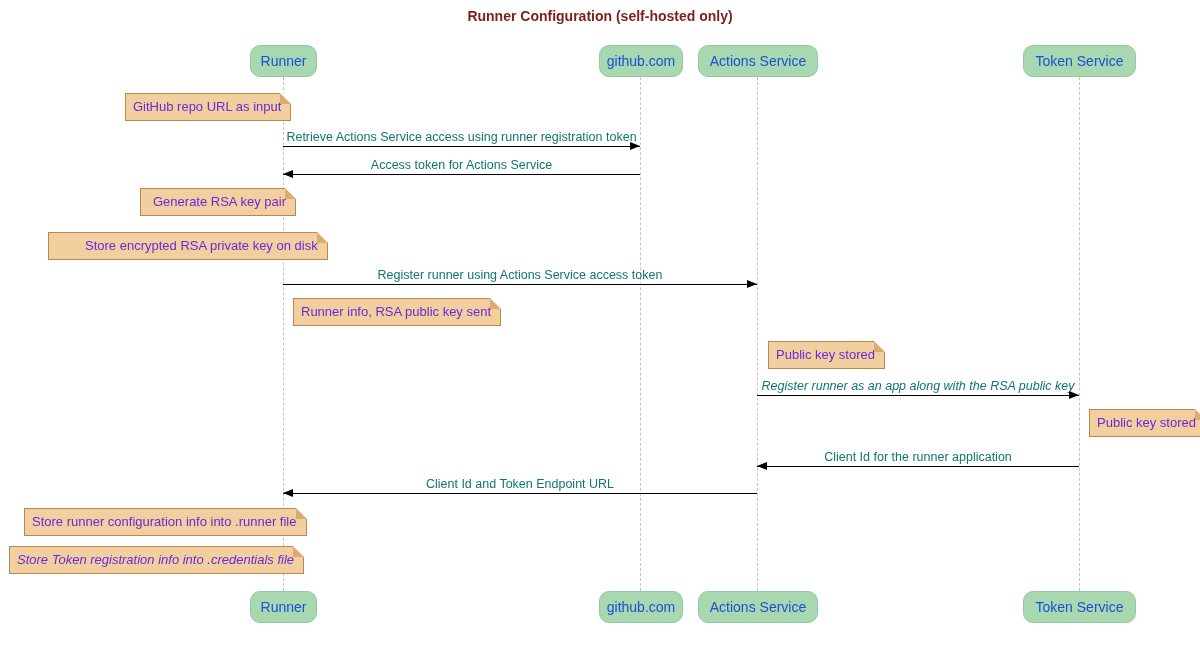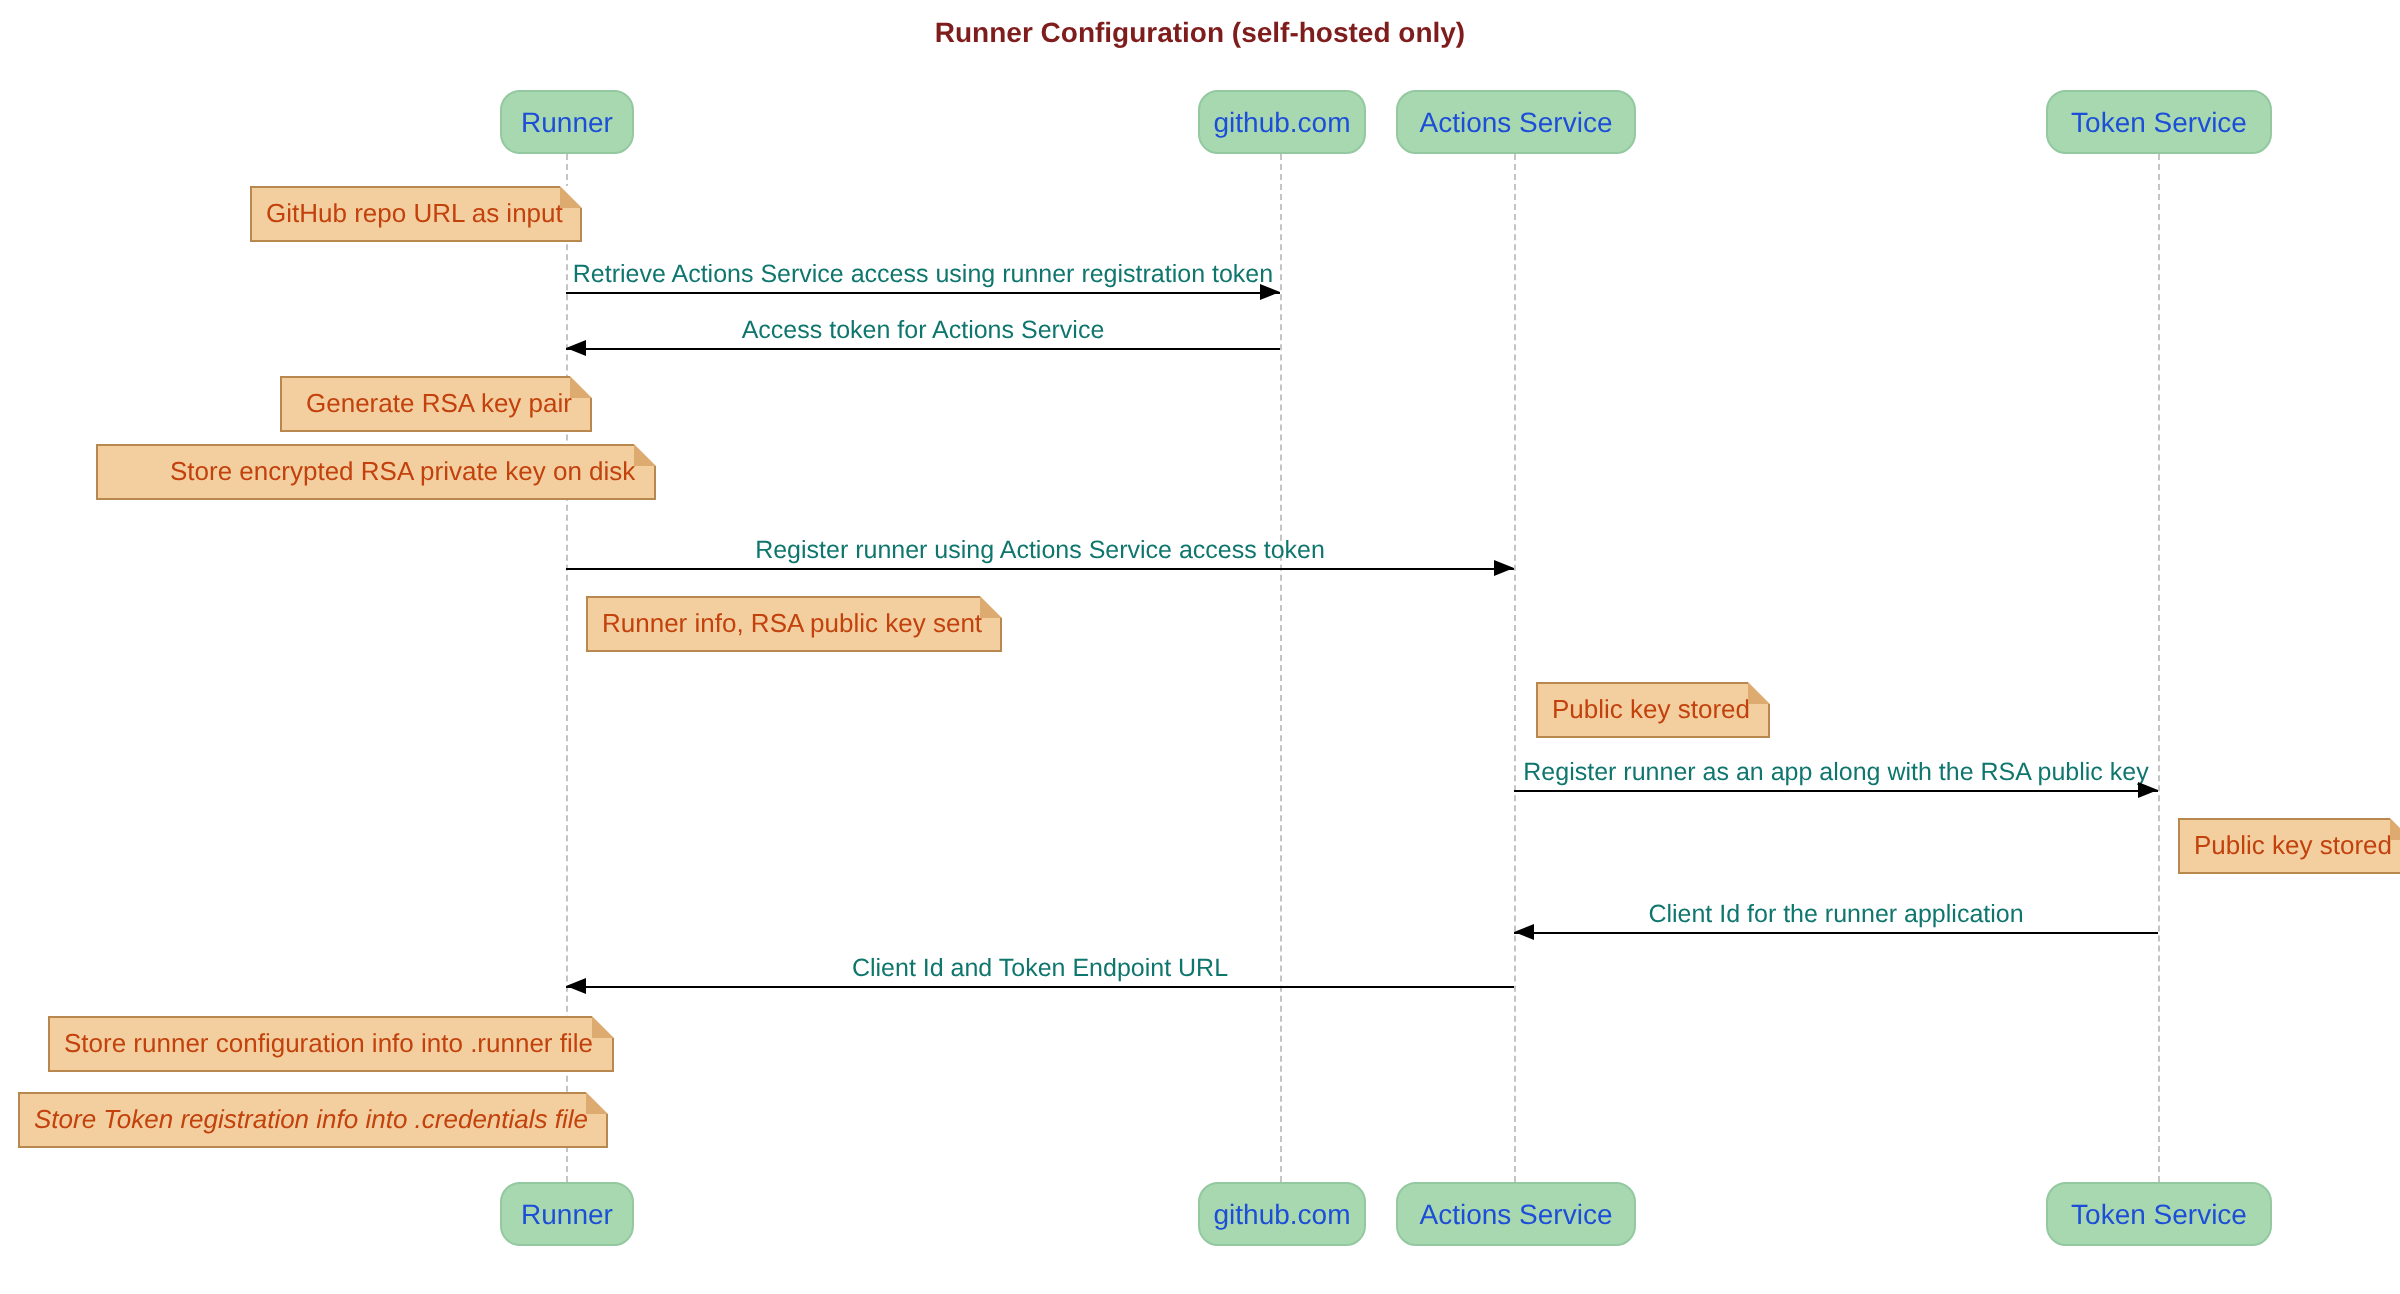--- a/index.html
+++ b/index.html
@@ -41,21 +41,21 @@
     color: #1d4ed8;
     white-space: nowrap;
   }
   .note {
     position: absolute;
     box-sizing: border-box;
     background: var(--note-fill, #f3cfa0);
     border: 1px solid var(--note-border, #b9884e);
     padding: 5px 9px 5px 7px;
     font-size: 13px;
-    color: #c2410c;
+    color: #6d28d9;
     white-space: nowrap;
     line-height: 16px;
   }
   .note::before {
     content: "";
     position: absolute;
     top: -1px;
     right: -1px;
     width: 0;
     height: 0;
@@ -126,40 +126,40 @@
   <div class="participant" style="left:698px; top:45px; width:120px;">Actions Service</div>
   <div class="participant" style="left:1023px; top:45px; width:113px;">Token Service</div>
 
   <div class="participant" style="left:250px; top:591px; width:67px;">Runner</div>
   <div class="participant" style="left:599px; top:591px; width:84px;">github.com</div>
   <div class="participant" style="left:698px; top:591px; width:120px;">Actions Service</div>
   <div class="participant" style="left:1023px; top:591px; width:113px;">Token Service</div>
 
   <div class="note" style="left:125px; top:93px;">GitHub repo URL as input</div>
   <div class="note" style="left:140px; top:188px;padding-left:12px;">Generate RSA key pair</div>
-  <div class="note" style="left:48px;  top:222px;padding-left:36px;">Store encrypted RSA private key on disk</div>
+  <div class="note" style="left:48px;  top:232px;padding-left:36px;">Store encrypted RSA private key on disk</div>
   <div class="note" style="left:293px; top:298px;">Runner info, RSA public key sent</div>
   <div class="note" style="left:768px; top:341px;">Public key stored</div>
   <div class="note" style="left:1089px; top:409px;">Public key stored</div>
   <div class="note" style="left:24px;  top:508px;">Store runner configuration info into .runner file</div>
   <div class="note" style="left:9px;   top:546px;font-style:italic;">Store Token registration info into .credentials file</div>
 
   <div class="message dir-right" style="left:283px; top:130px; width:357px;">
     <div class="msg-label">Retrieve Actions Service access using runner registration token</div>
     <div class="msg-line"></div>
   </div>
   <div class="message dir-left" style="left:283px; top:158px; width:357px;">
     <div class="msg-label">Access token for Actions Service</div>
     <div class="msg-line"></div>
   </div>
   <div class="message dir-right" style="left:283px; top:268px; width:474px;">
     <div class="msg-label">Register runner using Actions Service access token</div>
     <div class="msg-line"></div>
   </div>
-  <div class="message dir-right" style="left:757px; top:379px; width:322px;">
+  <div class="message dir-right" style="left:757px; top:379px; width:322px;font-style:italic;">
     <div class="msg-label">Register runner as an app along with the RSA public key</div>
     <div class="msg-line"></div>
   </div>
   <div class="message dir-left" style="left:757px; top:450px; width:322px;">
     <div class="msg-label">Client Id for the runner application</div>
     <div class="msg-line"></div>
   </div>
   <div class="message dir-left" style="left:283px; top:477px; width:474px;">
     <div class="msg-label">Client Id and Token Endpoint URL</div>
     <div class="msg-line"></div>

